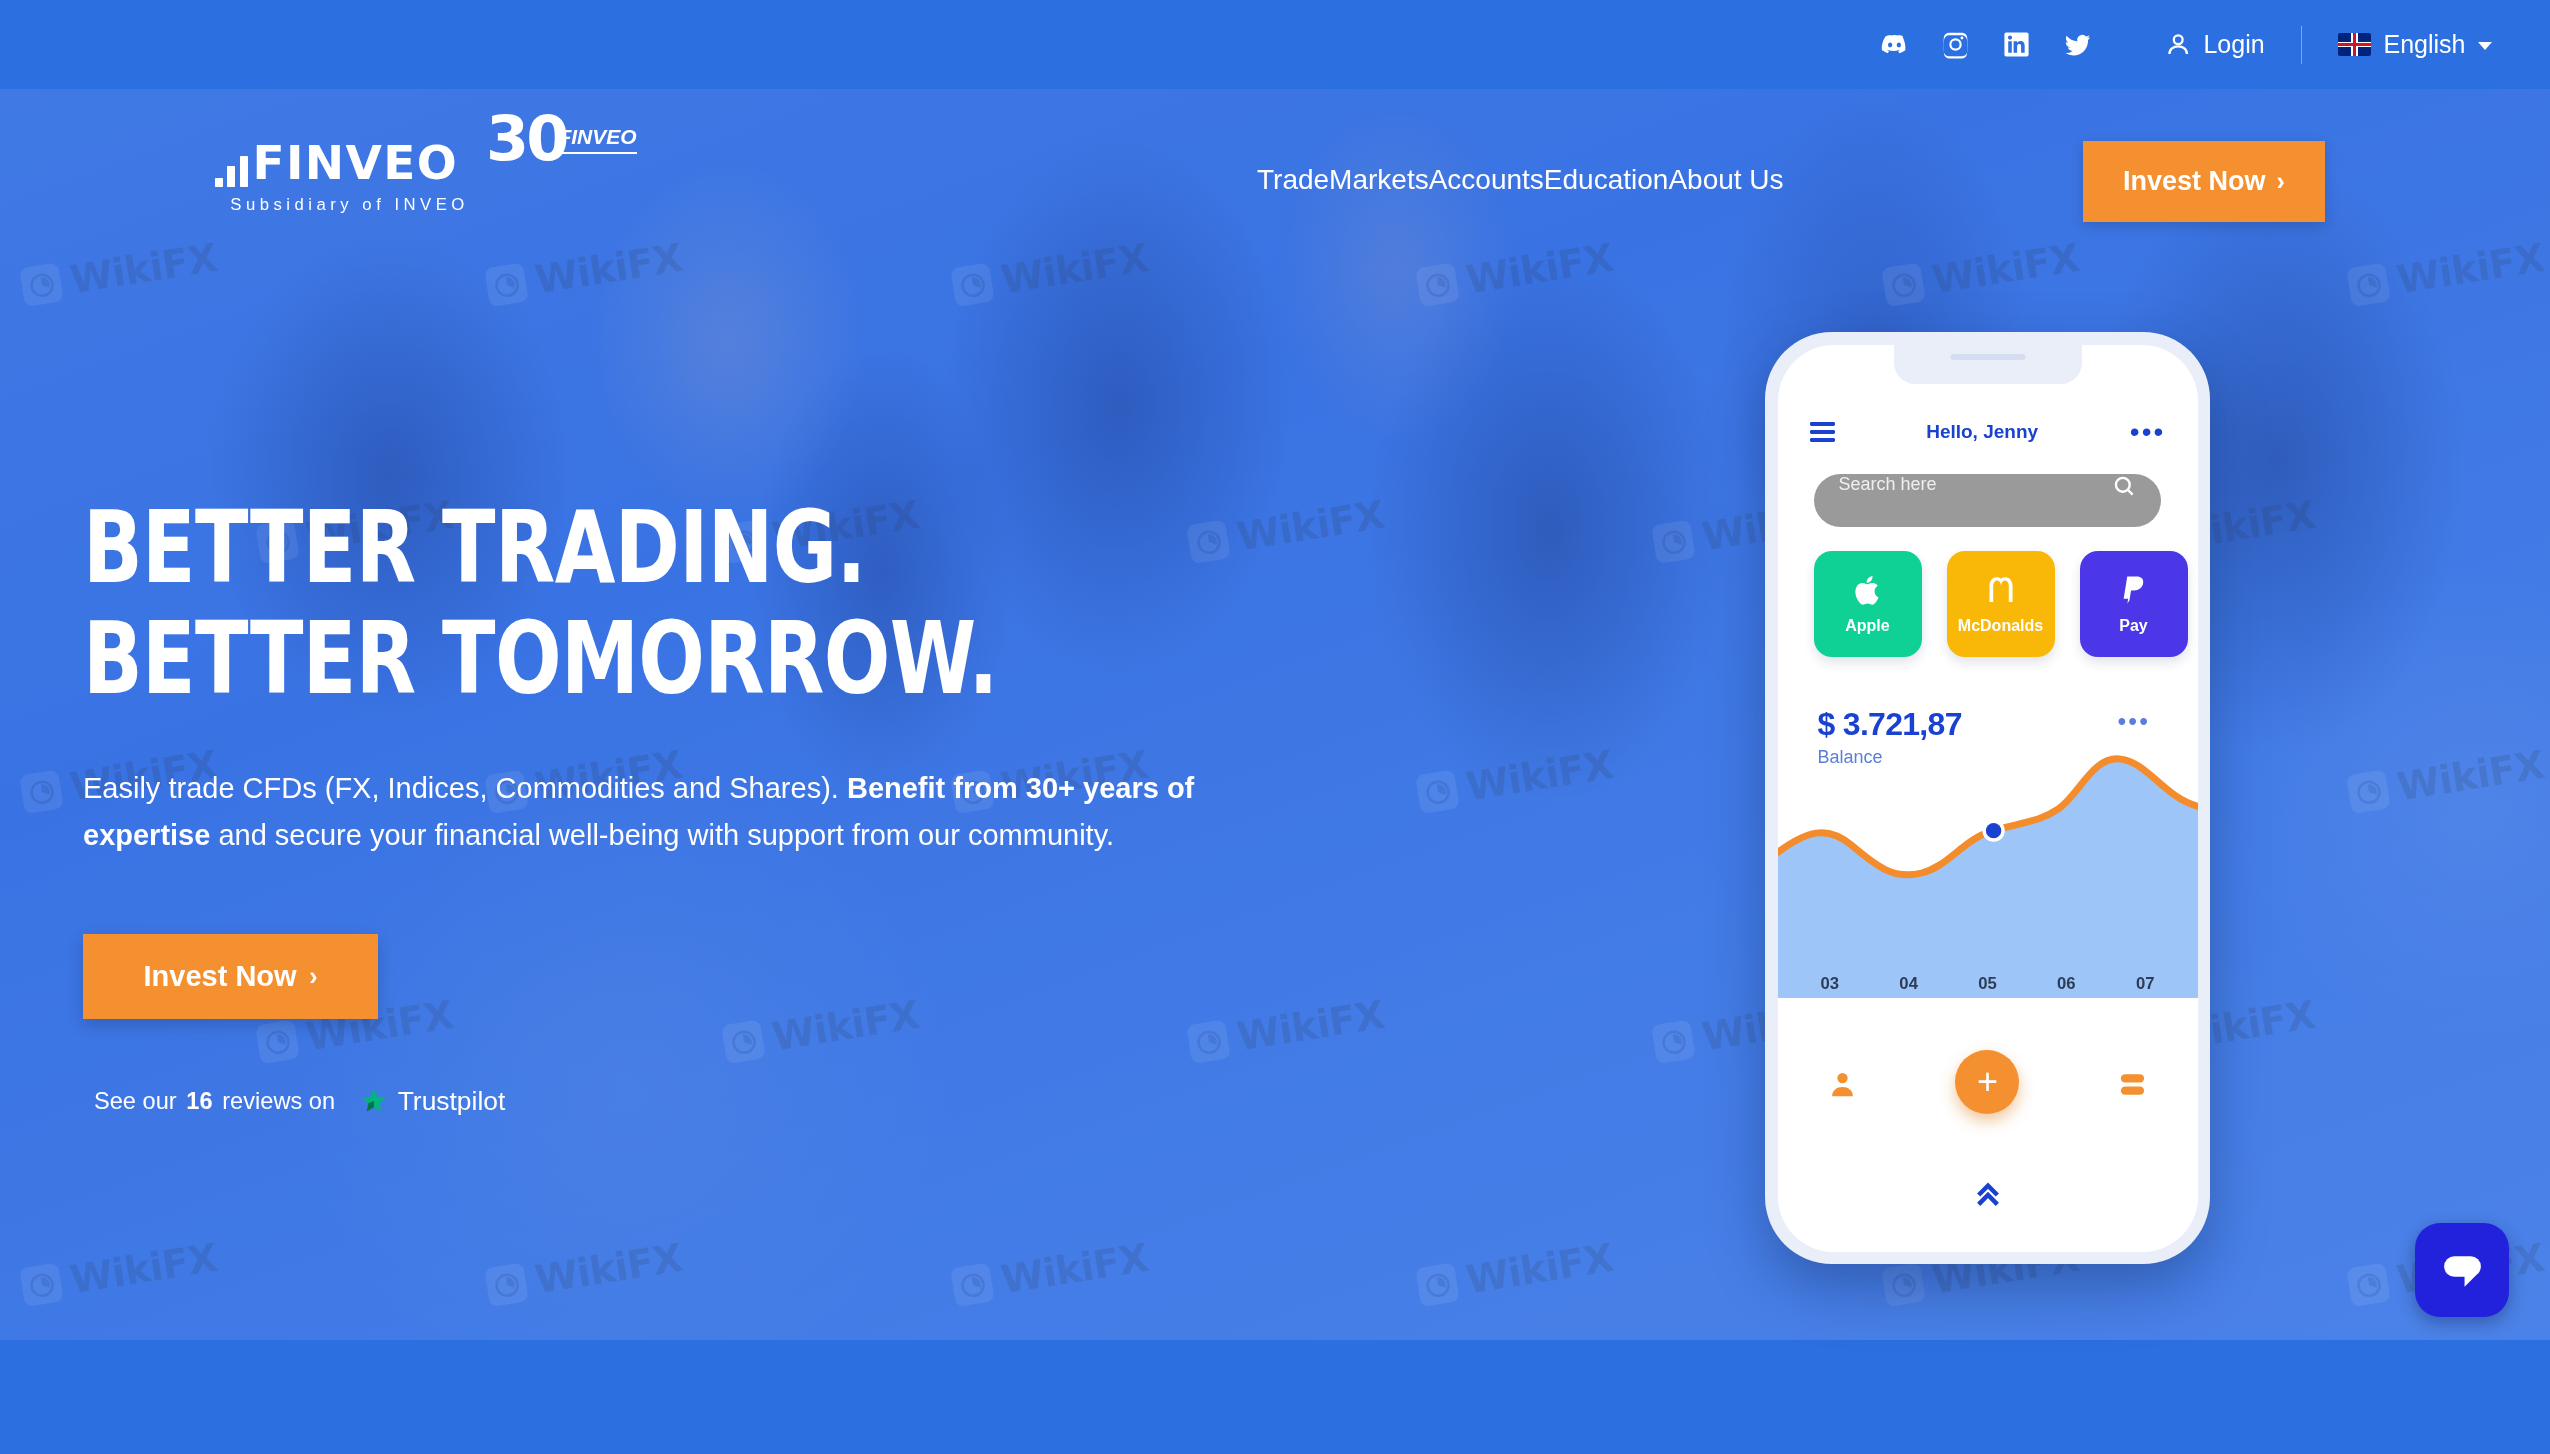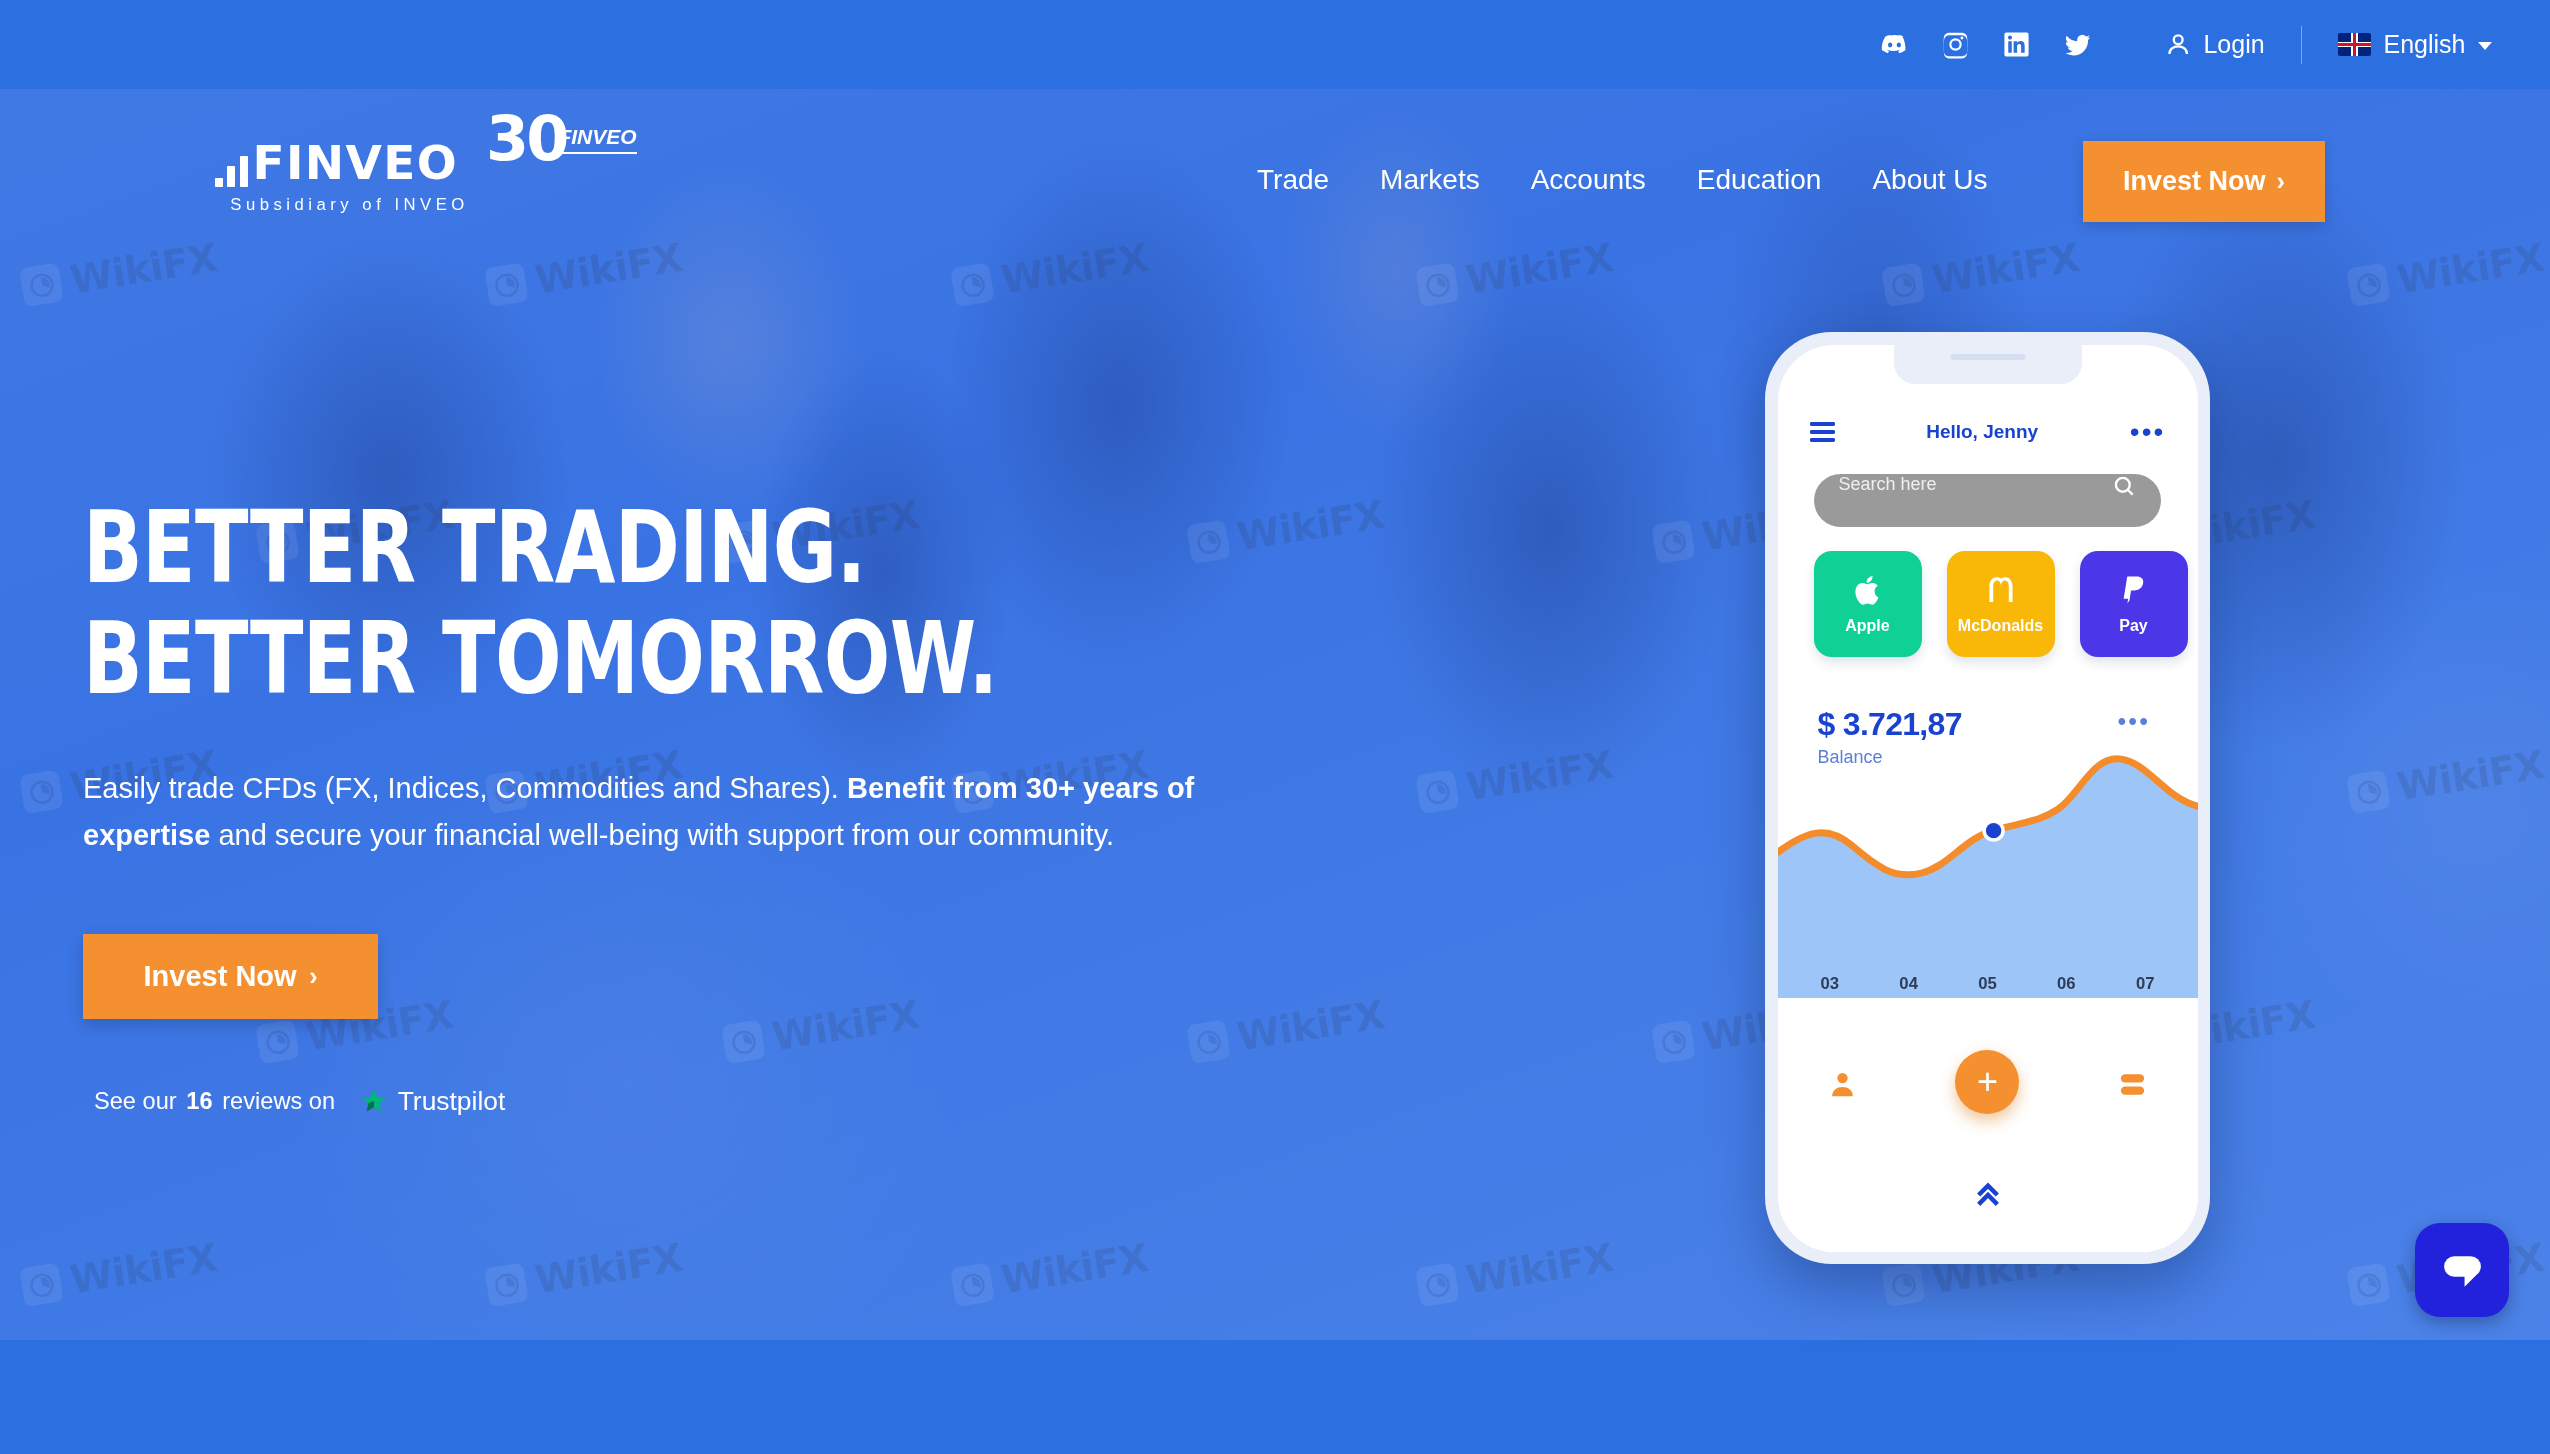--- a/index.html
+++ b/index.html
@@ -75,21 +75,21 @@
   .lb1{height:9px;} .lb2{height:21px;} .lb3{height:31px;}
   .logo-word { font-family:"DejaVu Sans", sans-serif; font-size:47px; font-weight:bold;
     color:#fff; letter-spacing:1.4px; line-height:.9; }
   .logo-sub { font-size:16.7px; color:#fff; letter-spacing:4.5px; margin-top:8.3px; margin-left:15.3px; }
   .logo-30 { position:absolute; left:271px; top:-25px; display:flex; align-items:flex-end; }
   .logo-30 .n30 { font-family:"DejaVu Sans", sans-serif; font-size:62px; font-weight:bold;
     color:#fff; line-height:.82; letter-spacing:-2.8px; }
   .logo-30 .yrs { font-size:21px; font-weight:bold; font-style:italic; color:#fff;
     border-bottom:2.8px solid #fff; padding-bottom:2.8px; margin-left:-8.3px; margin-bottom:11px; }
 
-  .nav { position:absolute; left:1257px; top:164px; display:flex; align-items:center; gap:51px; }
+  .nav { position:absolute; left:1257px; top:164px; display:flex; align-items:center; }
   .nav a { color:#fff; font-size:28px; text-decoration:none; white-space:nowrap; cursor:pointer; }
 
   .cta-top { position:absolute; left:2083px; top:141px; width:242px; height:81px;
     background:#f4902f; color:#fff; font-size:27px; font-weight:bold;
     display:flex; align-items:center; justify-content:center; gap:11px; cursor:pointer;
     box-shadow:0 4.2px 12.5px rgba(0,0,0,.16); }
   .arrow { font-size:25px; font-weight:bold; }
 
   
   .hero-copy { position:absolute; left:83px; top:493px; width:1320px; z-index:50; }

